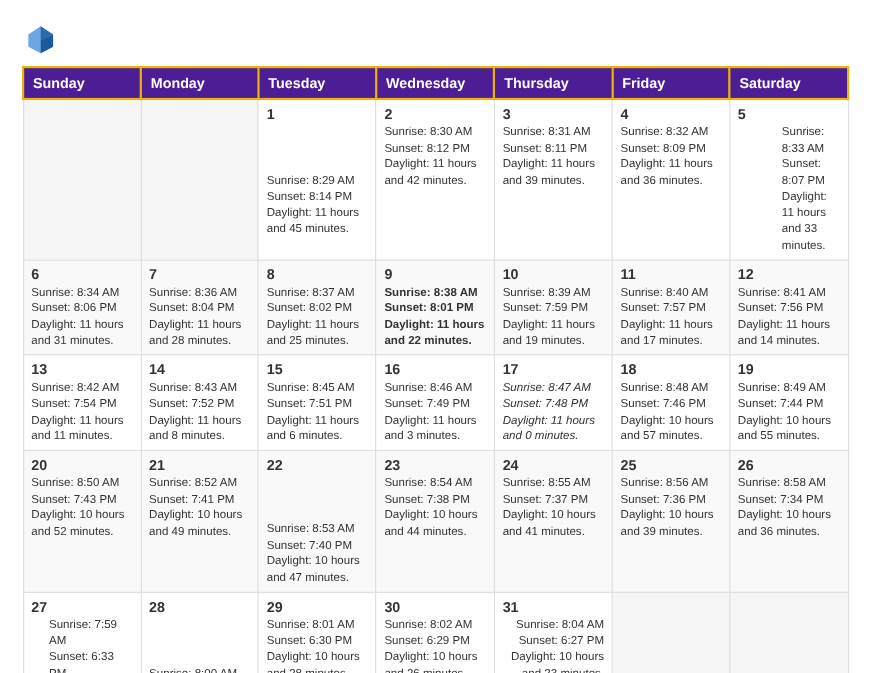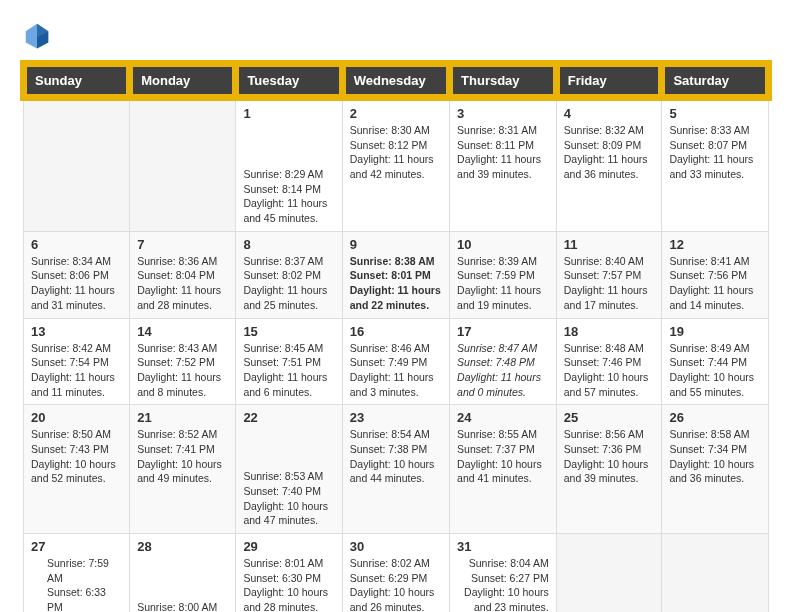--- a/index.html
+++ b/index.html
@@ -46,27 +46,27 @@
     .location-title {
       font-size: 16px;
       color: #555;
     }
     .calendar {
       width: 100%;
       border-collapse: collapse;
       border: 1px solid #ccc;
     }
     .calendar th {
-      background-color: #404040;
+      background-color: #4c1d95;
       color: #fff;
       text-align: left;
       padding: 6px 8px;
       font-size: 13px;
       font-weight: bold;
-      border: 7px solid #eab308;
+      border: 2px solid #eab308;
     }
     .calendar td {
       vertical-align: top;
       padding: 5px 7px;
       font-size: 11px;
       color: #333;
       border: 1px solid #ddd;
       width: 108px;
       min-height: 80px;
       background: #fff;
@@ -154,21 +154,21 @@
 Daylight: 11 hours and 39 minutes.</div>
         </td>
         <td>
           <span class="day-number">4</span>
           <div class="day-info" style="white-space: pre-line;">Sunrise: 8:32 AM
 Sunset: 8:09 PM
 Daylight: 11 hours and 36 minutes.</div>
         </td>
         <td>
           <span class="day-number">5</span>
-          <div class="day-info" style="white-space: pre-line;">Sunrise: 8:33 AM
+          <div class="day-info" style="white-space: pre-line; margin-left: 40px;">Sunrise: 8:33 AM
 Sunset: 8:07 PM
 Daylight: 11 hours and 33 minutes.</div>
         </td>
       </tr>
       <tr class="week-row">
         <td>
           <span class="day-number">6</span>
           <div class="day-info" style="white-space: pre-line;">Sunrise: 8:34 AM
 Sunset: 8:06 PM
 Daylight: 11 hours and 31 minutes.</div>

